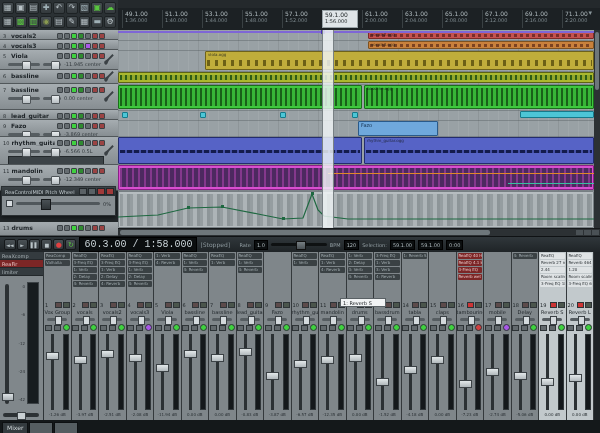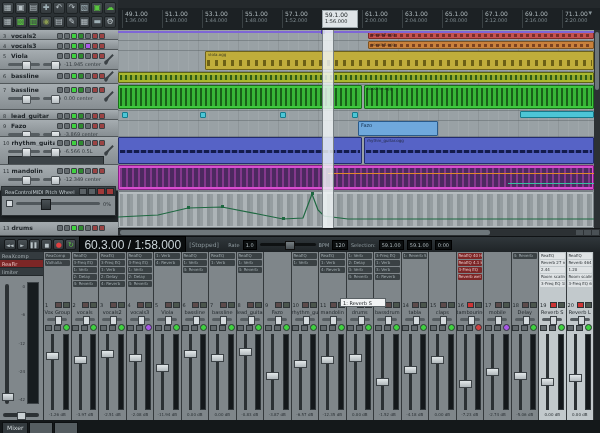--- a/index.html
+++ b/index.html
@@ -81,21 +81,21 @@
 .hscroll .thumb{position:absolute;left:2px;top:1px;height:5px;width:370px;background:#6e777b;border-radius:2px;display:block}
 .hbtns{position:absolute;right:1px;top:1px;display:flex;gap:1px}
 .hbtns i{width:7px;height:5px;background:#4a5155;display:block}
 
 
 .transport{position:absolute;left:0;top:236px;width:600px;height:16px;background:linear-gradient(#30373b,#1f2427);display:flex;align-items:center;gap:3px;padding:0 4px;box-sizing:border-box;border-top:1px solid #0f1214}
 .tr-btns{display:flex;gap:1px}
 .trb{min-width:11px;height:11px;background:linear-gradient(#4a5155,#33393d);border:1px solid #15181a;border-radius:2px;color:#b9c3c7;font-size:5px;display:flex;align-items:center;justify-content:center;padding:0 1px;box-sizing:border-box}
 .trb.rec{color:#e04040;font-size:7px}
 .trb.loop{color:#59c63f;font-size:7px}
-.tr-time{background:#0b0e0f;color:#c9d3d7;font-family:Liberation Sans, sans-serif;font-size:12px;padding:1px 4px;border:1px solid #000;white-space:nowrap}
+.tr-time{background:#0b0e0f;color:#c9d3d7;font-family:Liberation Mono, monospace;font-size:10px;padding:1px 4px;border:1px solid #000;white-space:nowrap}
 .tr-status{color:#8a969b;font-size:6px;min-width:36px}
 .tr-lbl{color:#939fa4;font-size:5px;white-space:nowrap}
 .tr-box{background:#0b0e0f;color:#aeb9bd;font-size:5px;padding:1px 2px;border:1px solid #000;white-space:nowrap}
 .tr-slider{position:relative;width:56px;height:3px;background:#0e1112;border-radius:2px;display:block}
 .tr-slider i{position:absolute;left:45%;top:-2px;width:8px;height:7px;background:linear-gradient(#777f83,#4a5155);border:1px solid #111;display:block}
 
 
 .mixer{position:absolute;left:0;top:252px;width:600px;height:168px;background:#1d2225}
 .master{position:absolute;left:0;top:0;width:44px;height:168px;background:#80878b;border-right:1px solid #2e3437;box-sizing:border-box}
 .mslot{height:8px;font-size:5px;color:#a8b2b6;background:#343b3f;border-bottom:1px solid #23282b;padding:1px 2px 0;white-space:nowrap;overflow:hidden;box-sizing:border-box}

